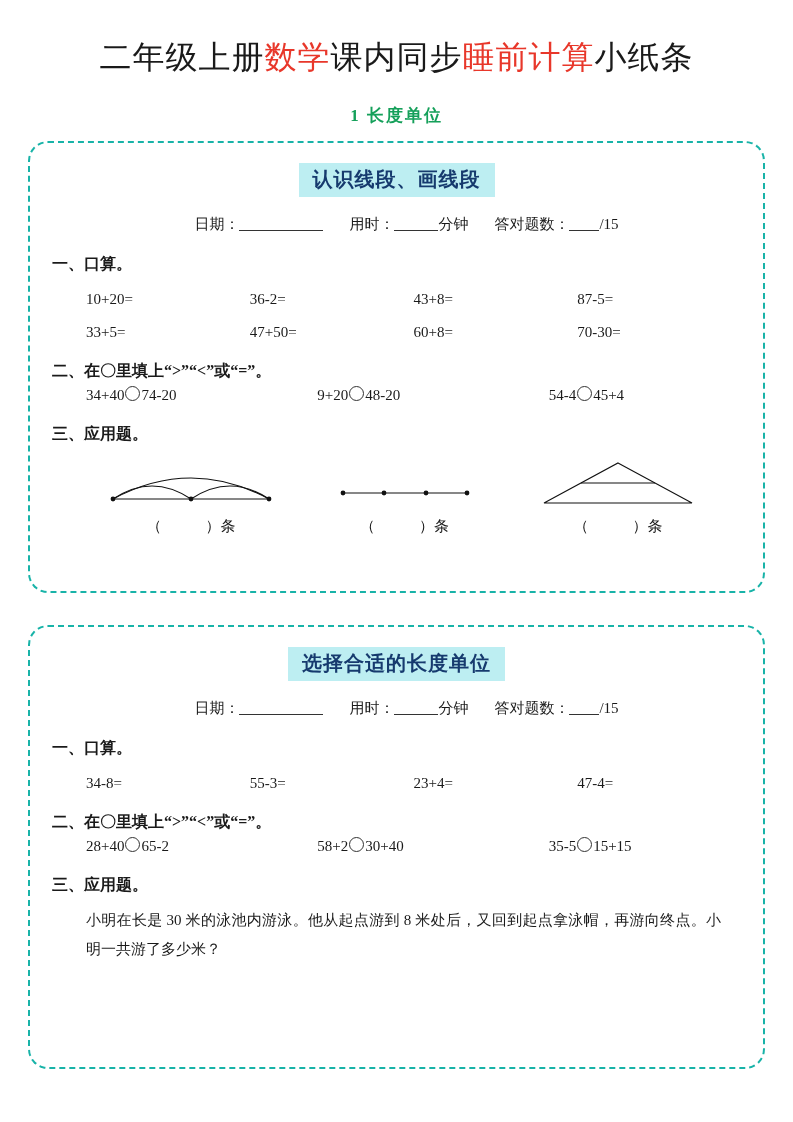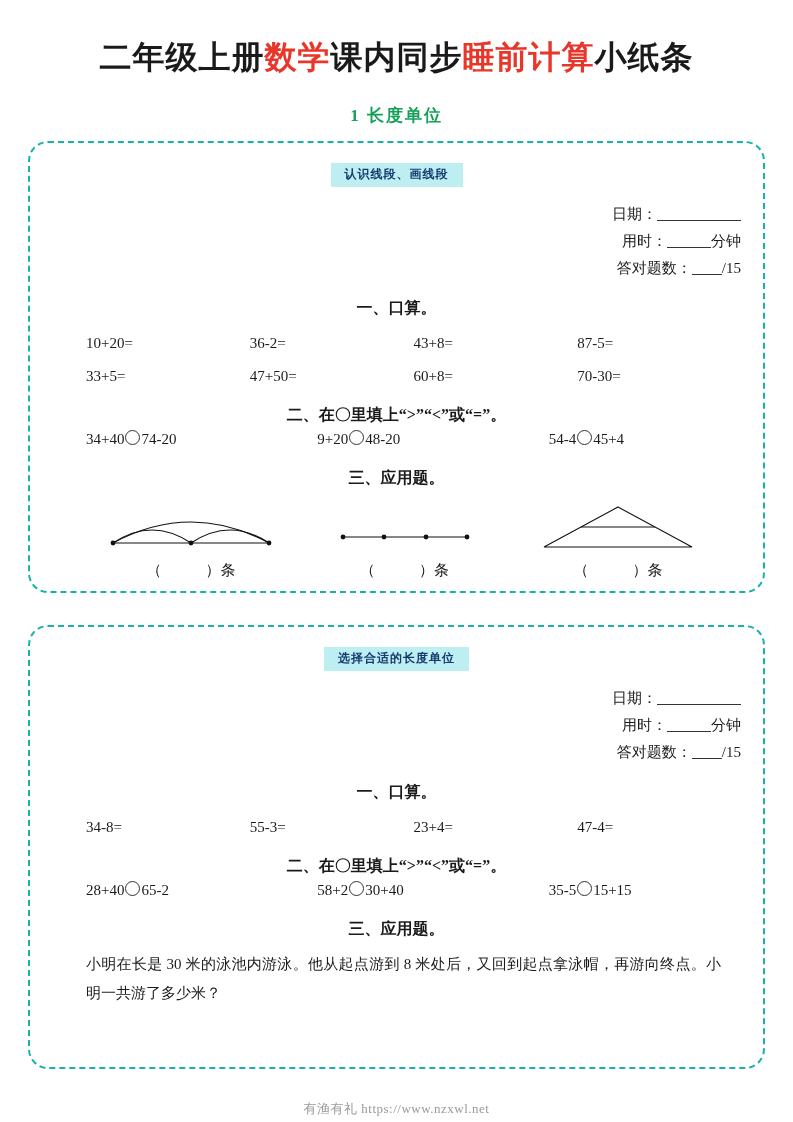--- a/index.html
+++ b/index.html
@@ -19,21 +19,21 @@
     width: 793px;
     height: 1122px;
     position: relative;
     box-sizing: border-box;
     padding: 0 28px;
   }
   
   .doc-title {
     text-align: center;
     font-size: 32px;
-    font-weight: bold;
+    font-weight: normal;
     letter-spacing: 1px;
     margin-top: 36px;
     white-space: nowrap;
     font-family: "Liberation Serif", serif;
   }
   .doc-title .red {
     color: #e8372a;
   }
   .doc-subtitle {
     text-align: center;
@@ -57,34 +57,33 @@
 
   .section-title {
     text-align: center;
     margin: 4px 0 2px 0;
   }
   .section-title span {
     display: inline-block;
     background: #bdeef2;
     color: #163a6e;
     font-weight: bold;
-    font-size: 12px;
+    font-size: 20px;
     padding: 3px 14px 4px 14px;
     letter-spacing: 1px;
     text-align: center;
   }
   .meta-row {
     display: flex;
     justify-content: center;
     align-items: flex-end;
-    gap: 8px;
+    gap: 26px;
     font-size: 15px;
     margin-top: 18px;
     padding-left: 20px;
-    flex-direction: column;
   }
   .meta-item { white-space: nowrap; }
   .blank-long {
     display: inline-block;
     width: 84px;
     border-bottom: 1px solid #333;
     height: 14px;
     vertical-align: -2px;
   }
   .blank-mid {
@@ -99,21 +98,20 @@
     width: 30px;
     border-bottom: 1px solid #333;
     height: 14px;
     vertical-align: -2px;
   }
   .q-head {
     font-size: 16px;
     font-weight: bold;
     margin-top: 20px;
     margin-bottom: 4px;
-    text-align: center;
   }
   .eq-row {
     display: flex;
     font-size: 15px;
     margin-top: 16px;
     padding-left: 34px;
   }
   .eq-row .cell {
     width: 190px;
     white-space: nowrap;
@@ -325,21 +323,20 @@
         <span>35-5</span><span class="circ"></span><span>15+15</span>
       </div>
     </div>
 
     <div class="q-head">三、应用题。</div>
 
     <div class="word-problem">小明在长是 30 米的泳池内游泳。他从起点游到 8 米处后，又回到起点拿泳帽，再游向终点。小明一共游了多少米？</div>
   </div>
 
   <div class="footer">
-    <div class="watermark">有渔有礼 https://www.nzxwl.net</div>
     <div class="page-num">
       <span>第</span>
       <span>2</span>
       <span>页 共</span>
       <span>14</span>
       <span>页</span>
     </div>
   </div>
 
 </div>

